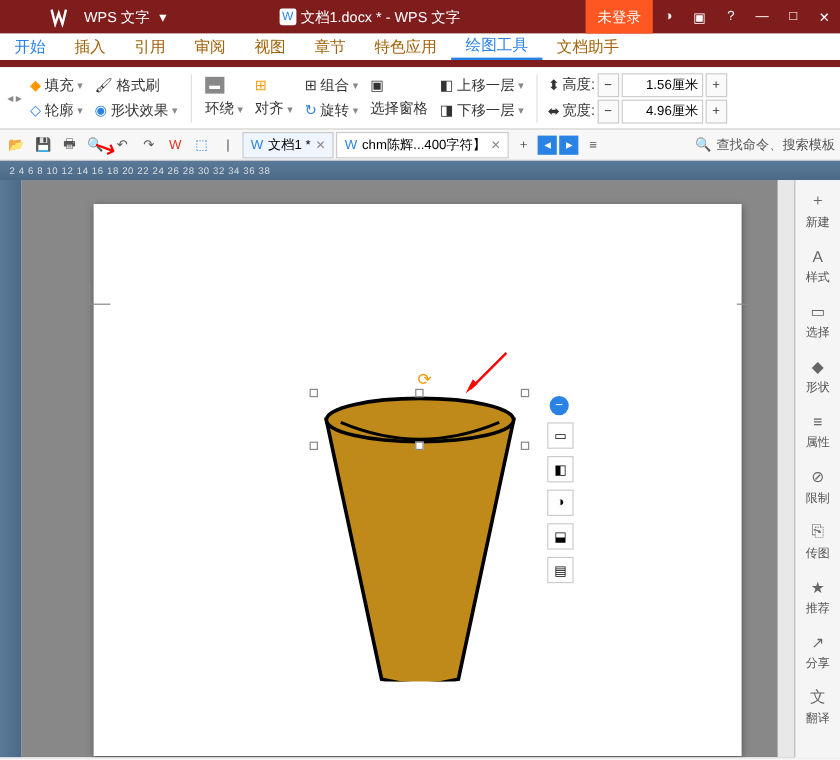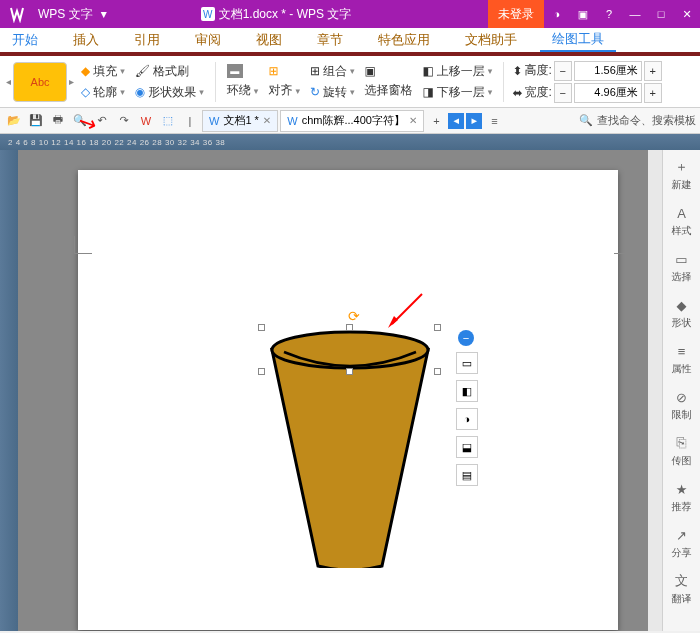--- a/index.html
+++ b/index.html
@@ -1,26 +1,26 @@
 <!DOCTYPE html>
 <html><head>
 <meta charset="utf-8">
 <style>
 * { margin: 0; padding: 0; box-sizing: border-box; font-family: "Microsoft YaHei", sans-serif; }
 body { width: 700px; height: 633px; background: #f0f0f0; overflow: hidden; position: relative; }
-.titlebar { height: 28px; background: #a21caf; display: flex; align-items: center; color: #fff; font-size: 12px; }
+.titlebar { height: 28px; background: #7f1d1d; display: flex; align-items: center; color: #fff; font-size: 12px; padding-left: 32px; }
 .titlebar .logo { width: 22px; height: 22px; margin: 0 6px; display: flex; align-items: center; justify-content: center; }
 .titlebar .appname { padding: 0 4px; }
 .titlebar .dd { width: 14px; display: inline-flex; justify-content: center; }
 .titlebar .doc { margin-left: 90px; display: flex; align-items: center; gap: 4px; }
 .titlebar .spacer { flex: 1; }
 .titlebar .notlogin { background: #ff5722; padding: 5px 10px; font-size: 12px; height: 28px; display: flex; align-items: center; }
 .titlebar .winbtns { display: flex; align-items: center; }
 .titlebar .wb { width: 26px; height: 28px; display: flex; align-items: center; justify-content: center; font-size: 11px; }
-.menutabs { height: 28px; background: #fff; display: flex; align-items: stretch; border-bottom: 4px solid #7f1d1d; font-size: 13px; gap: 11px; }
+.menutabs { height: 28px; background: #fff; display: flex; align-items: stretch; border-bottom: 6px solid #7f1d1d; font-size: 13px; }
 .menutabs .mtab { padding: 0 12px; display: flex; align-items: center; color: #a16207; cursor: pointer; }
 .menutabs .mtab.blue { color: #2a82e4; }
 .menutabs .mtab.active { color: #2a82e4; border-bottom: 2px solid #2a82e4; }
 .ribbon { height: 52px; background: #fff; border-bottom: 1px solid #d0d0d0; display: flex; align-items: center; font-size: 12px; color: #333; padding: 0 6px; gap: 4px; position: relative; }
 .ribbon .shapeprev { width: 54px; height: 40px; background: #ffc107; border: 1px solid #ccc; border-radius: 4px; display: flex; align-items: center; justify-content: center; color: #d84315; font-size: 11px; }
 .ribbon .col { display: flex; flex-direction: column; gap: 2px; }
 .ribbon .rbtn { display: flex; align-items: center; gap: 3px; padding: 1px 3px; white-space: nowrap; }
 .ribbon .sep { width: 1px; height: 40px; background: #e0e0e0; margin: 0 4px; }
 .ribbon .dd2 { font-size: 9px; color: #888; }
 .ribbon .sizebox { display: flex; align-items: center; gap: 2px; }
@@ -84,28 +84,27 @@
 </div>
 
 <div class="menutabs">
   <div class="mtab blue">开始</div>
   <div class="mtab">插入</div>
   <div class="mtab">引用</div>
   <div class="mtab">审阅</div>
   <div class="mtab">视图</div>
   <div class="mtab">章节</div>
   <div class="mtab">特色应用</div>
+  <div class="mtab active">绘图工具</div>
   <div class="mtab">文档助手</div>
-  <div class="mtab active">绘图工具</div>
 </div>
 
 <div class="ribbon">
   <div style="display:flex;align-items:center;gap:2px;">
     <span style="color:#888;font-size:10px;">◂</span>
-    <div class="shapeprev">Abc</div>
     <span style="color:#888;font-size:10px;">▸</span>
   </div>
   <div class="col">
     <div class="rbtn">
         <span style="color:#ff9800;">◆</span>
         <span>填充</span>
         <span class="dd2">▾</span>
       </div>
     <div class="rbtn">
         <span style="color:#2a82e4;">◇</span>

